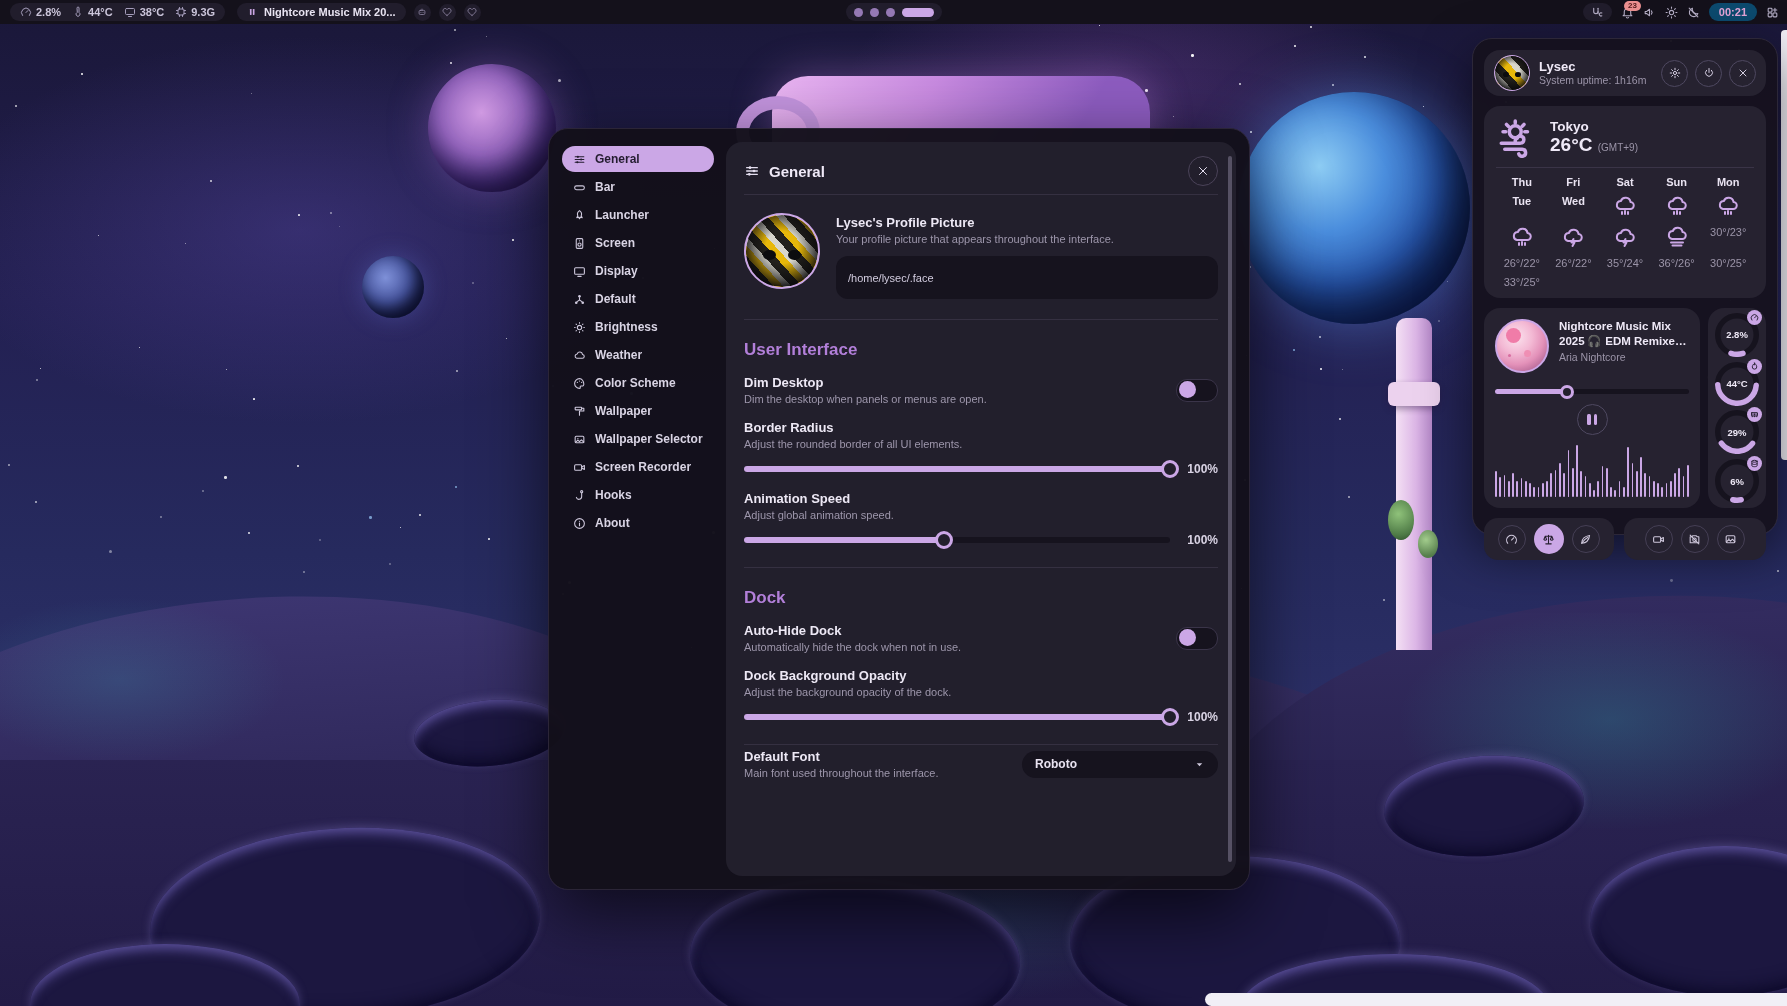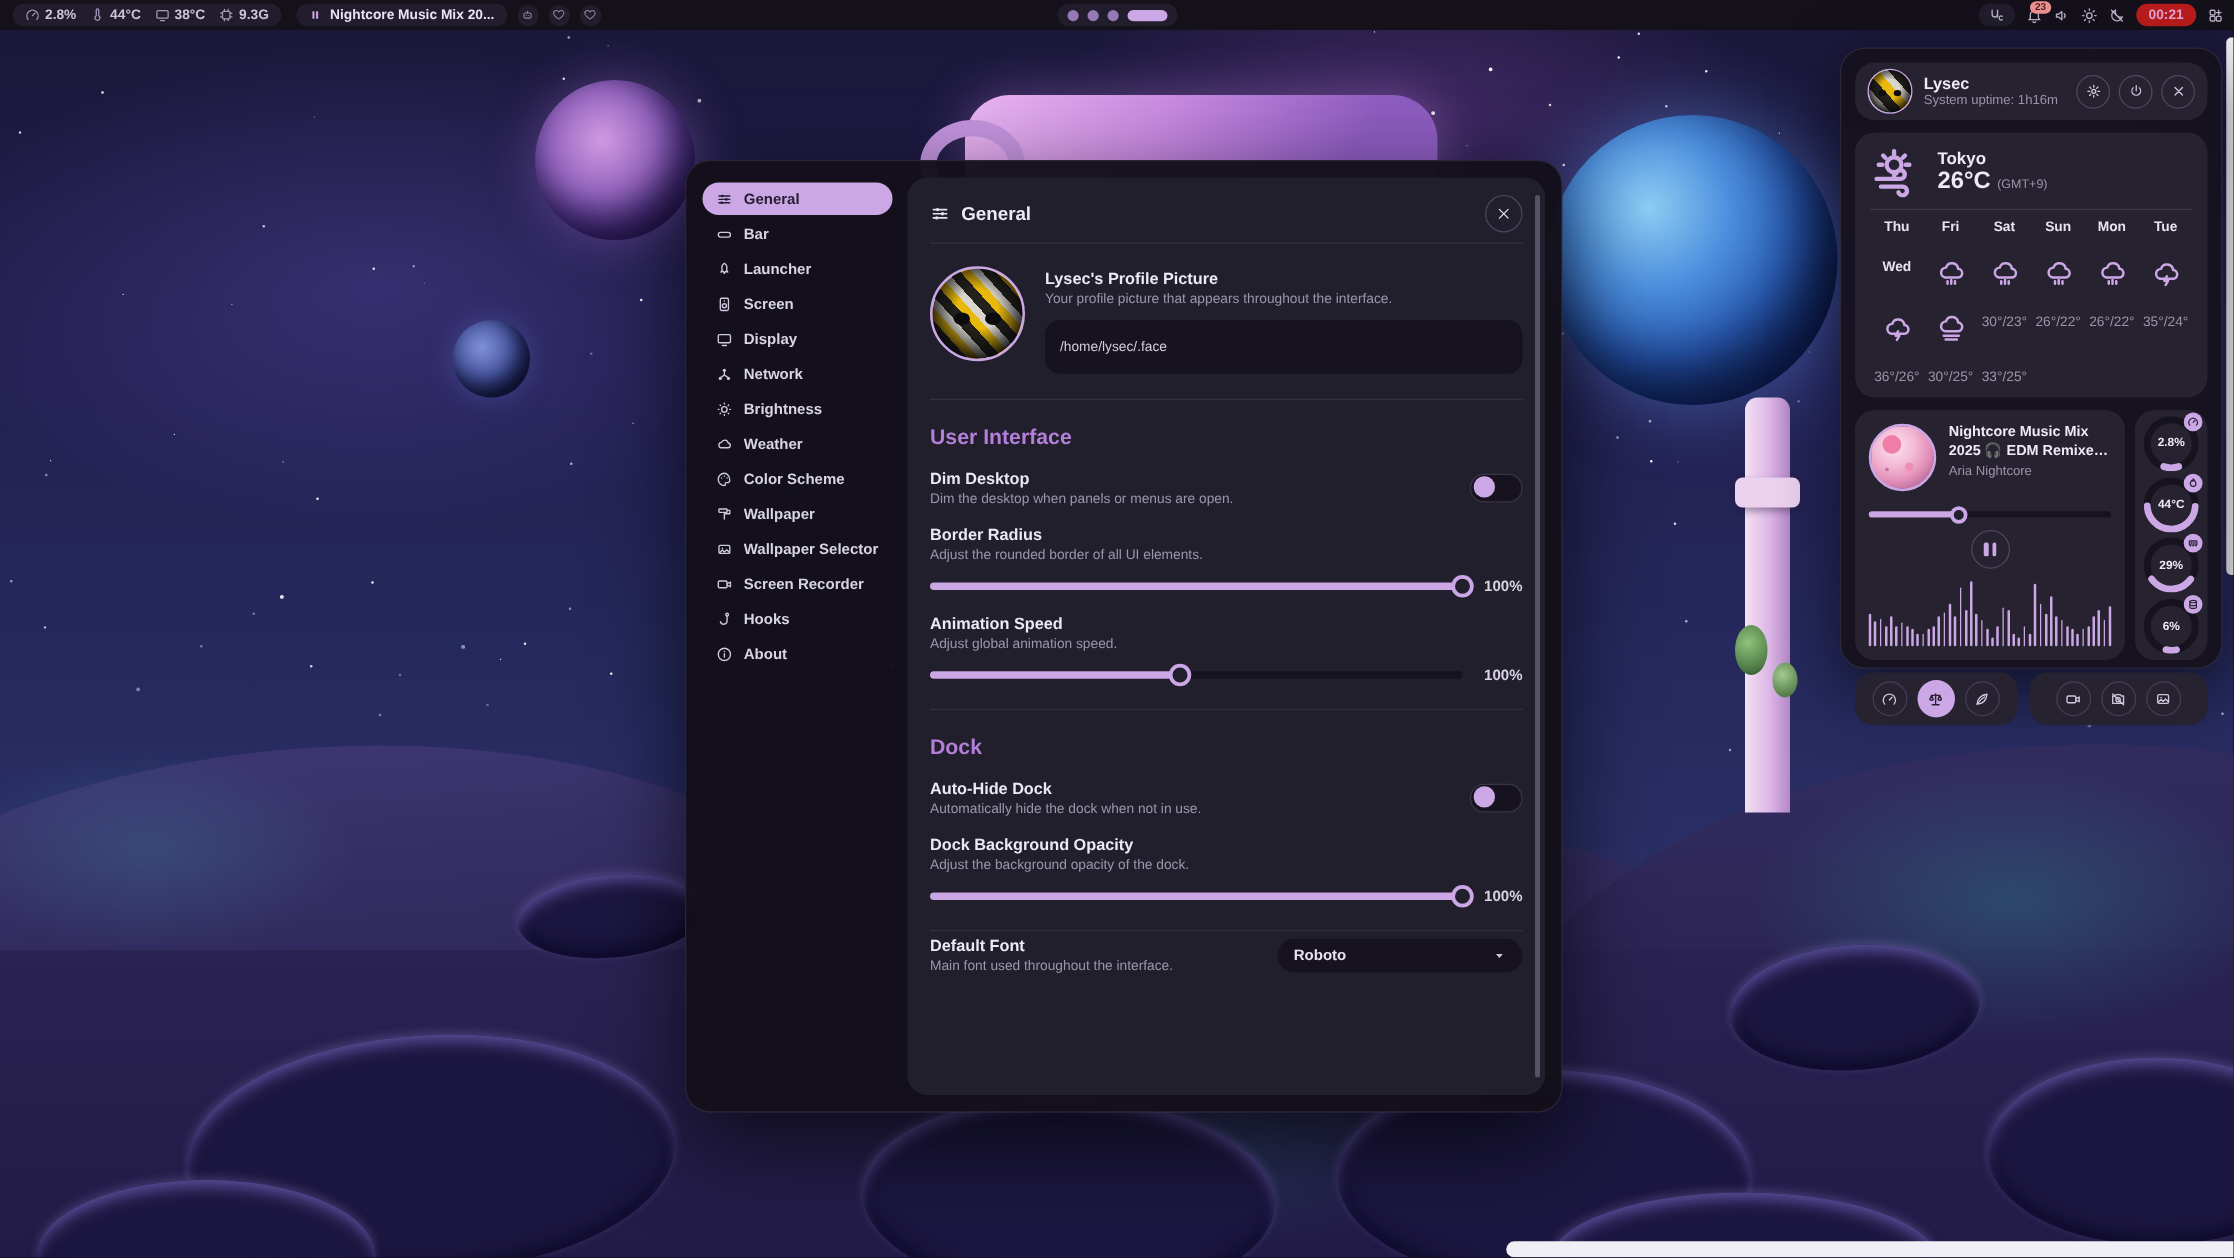--- a/index.html
+++ b/index.html
@@ -50,21 +50,21 @@
   .rbtn svg{width:10px;height:10px;}
   .tb-center{position:absolute;left:50%;transform:translateX(-50%);top:3px;}
   .ws{display:flex;align-items:center;gap:7px;background:#211d2c;border-radius:9px;height:18px;padding:0 8px;}
   .dot{width:9px;height:9px;border-radius:50%;background:#9579b4;}
   .dot.active{width:32px;border-radius:5px;background:#cba7e6;}
   .tb-right{position:absolute;right:8px;top:0;height:24px;display:flex;align-items:center;gap:9px;}
   .tb-ic{color:#b6afc7;display:flex;align-items:center;justify-content:center;}
   .tb-ic svg{width:13px;height:13px;}
   .bell-wrap{position:relative;}
   .badge{position:absolute;top:-5px;right:-7px;background:#ec9191;color:#541d1d;font-size:8px;font-weight:bold;border-radius:7px;padding:1px 4px;line-height:1;}
-  .clock-pill{background:#b91c1c;border-radius:10px;height:18px;display:flex;align-items:center;padding:0 10px;color:#e4a4d6;font-size:11px;font-weight:bold;}
+  .clock-pill{background:#0c4a6e;border-radius:10px;height:18px;display:flex;align-items:center;padding:0 10px;color:#e4a4d6;font-size:11px;font-weight:bold;}
   
   .window{position:absolute;left:548px;top:128px;width:702px;height:762px;background:rgba(19,16,26,.97);border:1px solid #2b2537;border-radius:20px;box-shadow:0 24px 70px rgba(0,0,0,.65);z-index:60;display:flex;padding:13px;box-sizing:border-box;gap:12px;}
   .sidebar{width:152px;flex:none;padding-top:4px;display:flex;flex-direction:column;gap:2px;}
   .side-item{display:flex;align-items:center;gap:9px;height:26px;border-radius:13px;padding:0 11px;color:#d9d4e4;font-size:12px;font-weight:bold;cursor:pointer;}
   .side-item svg{width:13px;height:13px;flex:none;color:#cfc9dd;}
   .side-item.active{background:#cba7e6;color:#241d30;}
   .side-item.active svg{color:#241d30;}
   .main{flex:1;background:#221f2c;border-radius:16px;padding:14px 18px 0 18px;position:relative;overflow:hidden;}
   .mhead{display:flex;align-items:center;gap:9px;height:30px;}
   .mhead svg{width:16px;height:16px;color:#e5dff0;}
@@ -110,21 +110,21 @@
   .u-btns{margin-left:auto;display:flex;gap:7px;}
   .cbtn{width:25px;height:25px;border-radius:50%;border:1px solid #4e4860;display:flex;align-items:center;justify-content:center;color:#d3cce0;cursor:pointer;}
   .cbtn svg{width:12px;height:12px;}
   .weather-card{margin-top:10px;padding:10px 12px 10px 12px;}
   .w-now{display:flex;align-items:center;gap:12px;}
   .w-now svg{width:42px;height:42px;color:#cba7e6;}
   .w-city{font-size:13.5px;font-weight:bold;color:#efe9f7;}
   .w-temp{font-size:19px;font-weight:bold;color:#efe9f7;}
   .w-tz{font-size:10px;color:#9b94a8;font-weight:normal;}
   .w-div{height:1px;background:#3a3447;margin:9px 0 8px 0;}
-  .forecast{display:grid;grid-template-columns:repeat(6,1fr);text-align:center;row-gap:20px;}
+  .forecast{display:grid;grid-template-columns:repeat(5,1fr);text-align:center;row-gap:7px;}
   .f-day{font-size:11px;font-weight:bold;color:#e9e3f1;}
   .f-ic{display:flex;justify-content:center;color:#cba7e6;}
   .f-ic svg{width:24px;height:24px;}
   .f-temps{font-size:11px;color:#9b94a8;}
   .mid-row{display:flex;gap:8px;margin-top:10px;}
   .music-card{flex:1;height:200px;padding:11px;box-sizing:border-box;display:flex;flex-direction:column;}
   .m-top{display:flex;gap:10px;}
   .art{width:50px;height:50px;border-radius:50%;border:2px solid #cba7e6;background:radial-gradient(circle at 38% 32%,#fbe3ee 0%,#f3b9d4 35%,#e391b9 60%,#b06392 85%);flex:none;position:relative;overflow:hidden;}
   .art::after{content:"";position:absolute;left:18%;top:14%;width:30%;height:30%;border-radius:50%;background:#f07ca8;box-shadow:14px 18px 0 -4px #ef8fb4,-4px 20px 0 -6px #d86fa0;}
   .m-title{font-size:11.5px;font-weight:bold;color:#efe9f7;line-height:1.3;display:-webkit-box;-webkit-line-clamp:2;-webkit-box-orient:vertical;overflow:hidden;}
@@ -511,21 +511,21 @@
           </svg>
         <span>Display</span>
         </div>
       <div class="side-item">
         <svg class="ic" viewBox="0 0 24 24">
             <circle class="fil" cx="12" cy="6" r="2.4"></circle>
             <circle class="fil" cx="6" cy="18" r="2.4"></circle>
             <circle class="fil" cx="18" cy="18" r="2.4"></circle>
             <path d="M12 8.5V13M12 13l-4.5 3M12 13l4.5 3"></path>
           </svg>
-        <span>Network</span>
+        <span>Default</span>
         </div>
       <div class="side-item">
         <svg class="ic" viewBox="0 0 24 24">
             <circle cx="12" cy="12" r="4"></circle>
             <path d="M12 3v1M12 20v1M3 12h1M20 12h1M5.6 5.6l.8.8M17.6 17.6l.8.8M18.4 5.6l-.8.8M6.4 17.6l-.8.8"></path>
           </svg>
         <span>Brightness</span>
         </div>
       <div class="side-item">
         <svg class="ic" viewBox="0 0 24 24">

